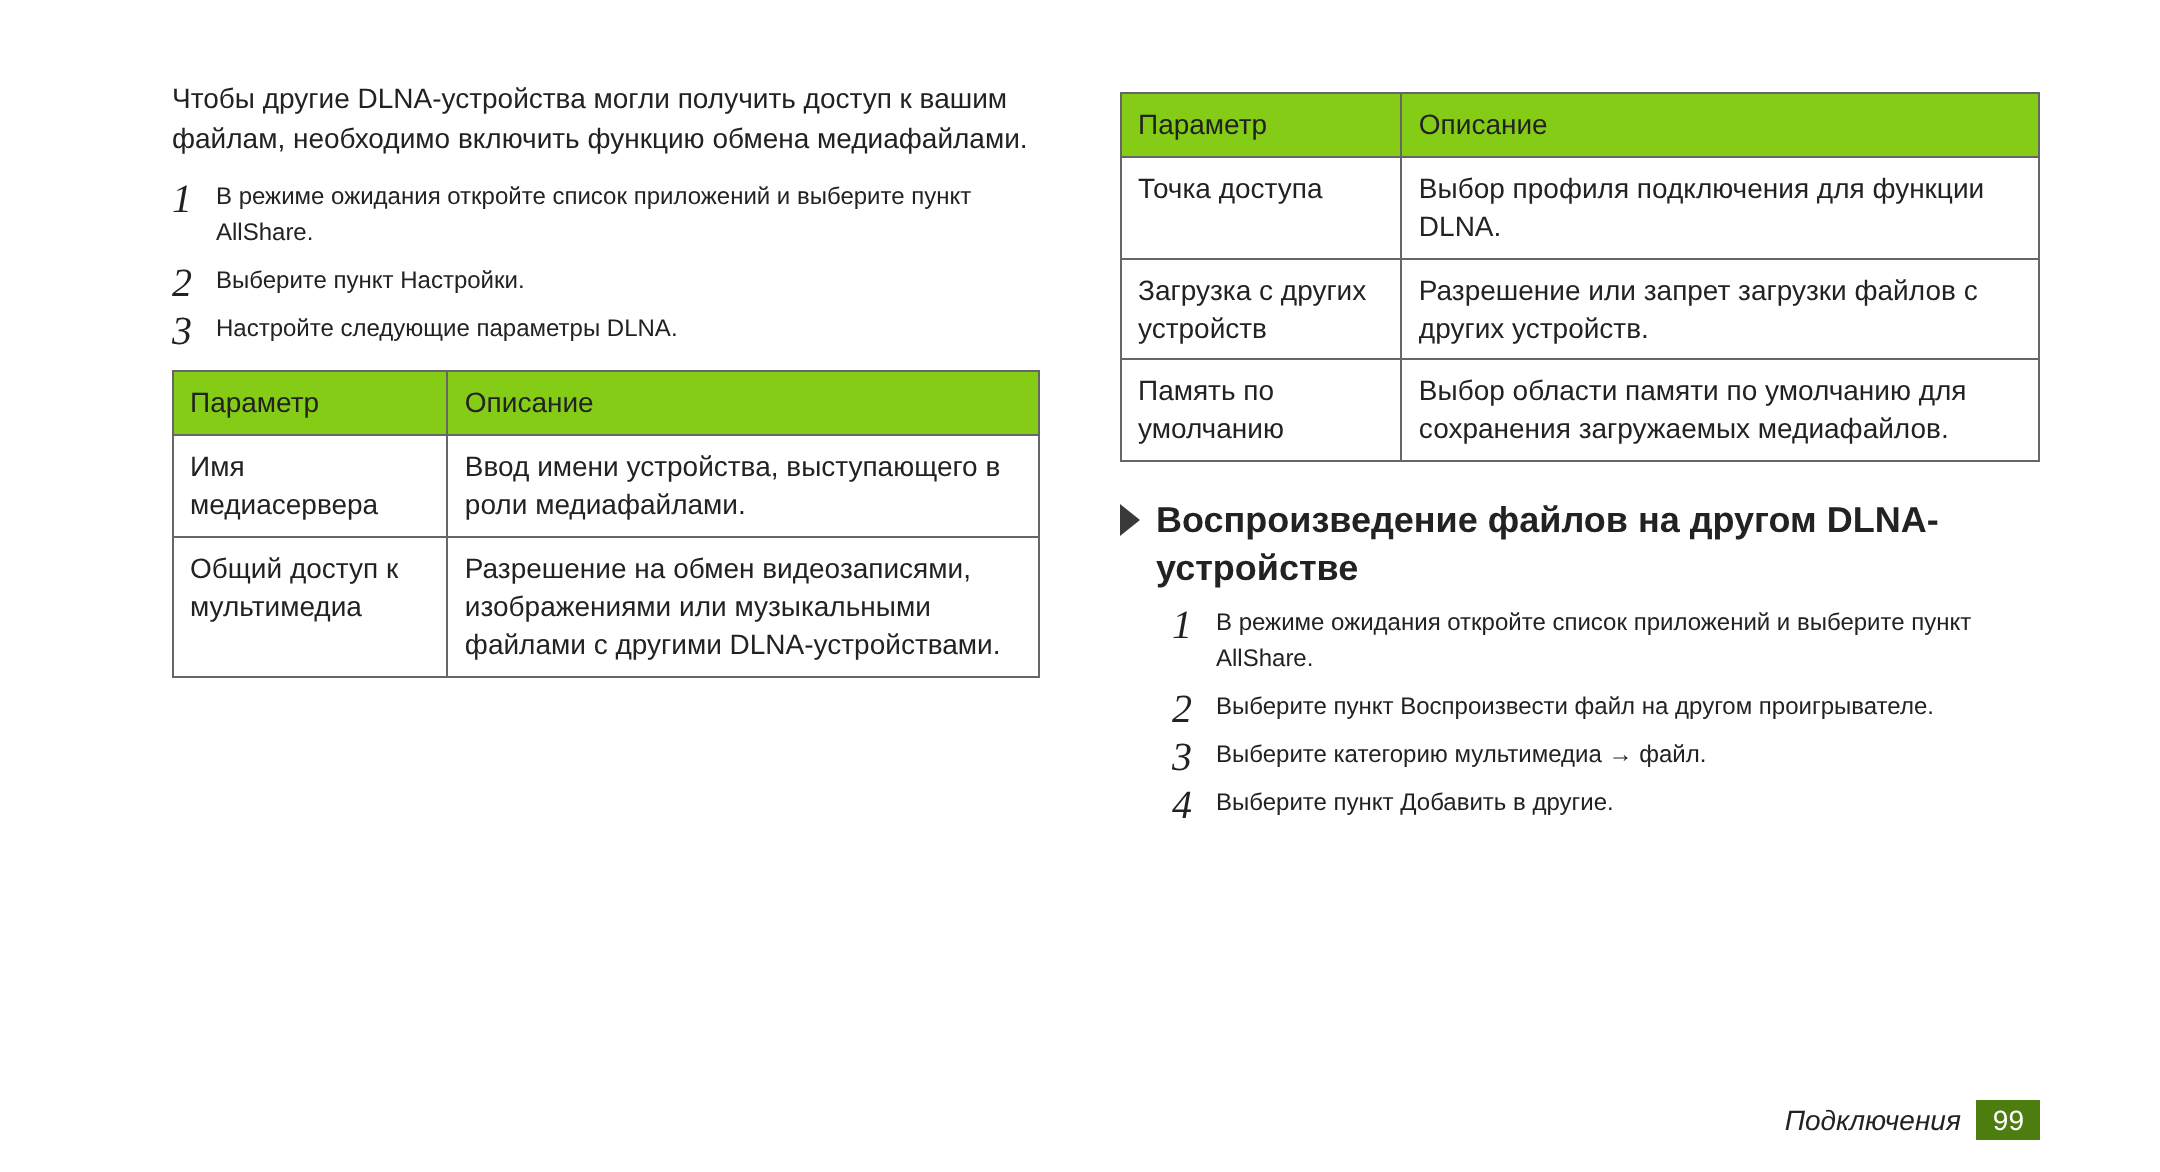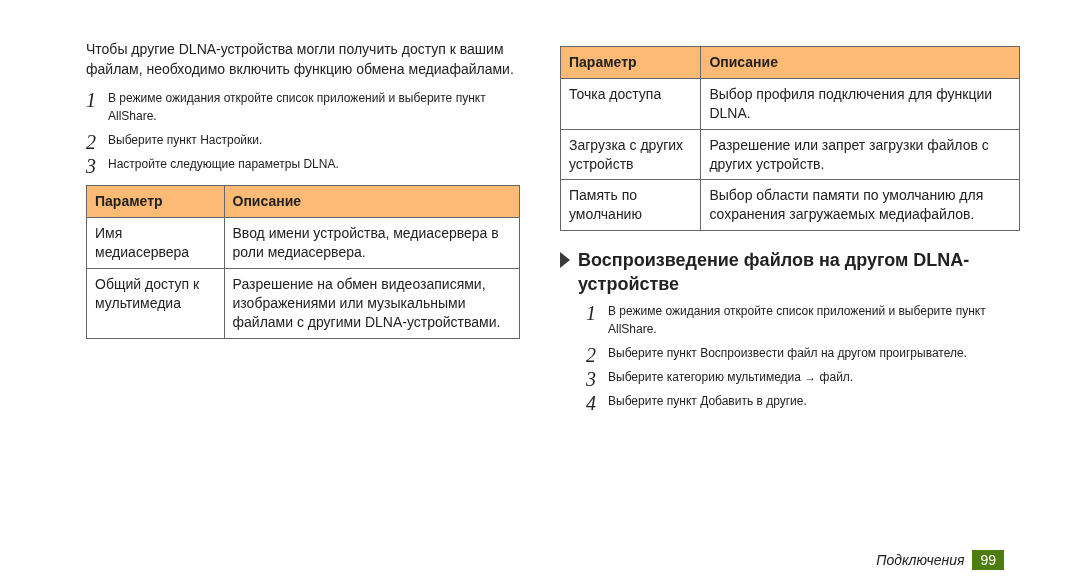--- a/index.html
+++ b/index.html
@@ -73,32 +73,32 @@
     font-size: 14px;
   }
   th, td {
     border: 1px solid #666;
     padding: 6px 8px;
     text-align: left;
     vertical-align: top;
     line-height: 1.35;
   }
   th {
-    background: #fdba74;
-    font-weight: bold;
+    background: #84cc16;
+    font-weight: normal;
     margin-left: 12px;
   }
   .table-right table {
     margin-left: 0;
     width: 100%;
   }
   .footer {
     position: absolute;
     bottom: 16px;
-    right: 76px;
+    right: 60px;
     font-size: 14px;
     display: flex;
     align-items: center;
     gap: 8px;
   }
   .footer .section-label { font-style: italic; }
   .footer .page-num {
     background: #4d7c0f;
     color: #fff;
     padding: 2px 8px;
@@ -122,21 +122,21 @@
     <table>
       <thead>
         <tr>
           <th>Параметр</th>
           <th>Описание</th>
         </tr>
       </thead>
       <tbody>
         <tr>
           <td>Имя медиасервера</td>
-          <td>Ввод имени устройства, медиасервера в роли медиасервера.</td>
+          <td>Ввод имени устройства, выступающего в роли медиафайлами.</td>
         </tr>
         <tr>
           <td>Общий доступ к мультимедиа</td>
           <td>Разрешение на обмен видеозаписями, изображениями или музыкальными файлами с другими DLNA-устройствами.</td>
         </tr>
       </tbody>
     </table>
   </div>
 
   <div class="col table-right">

